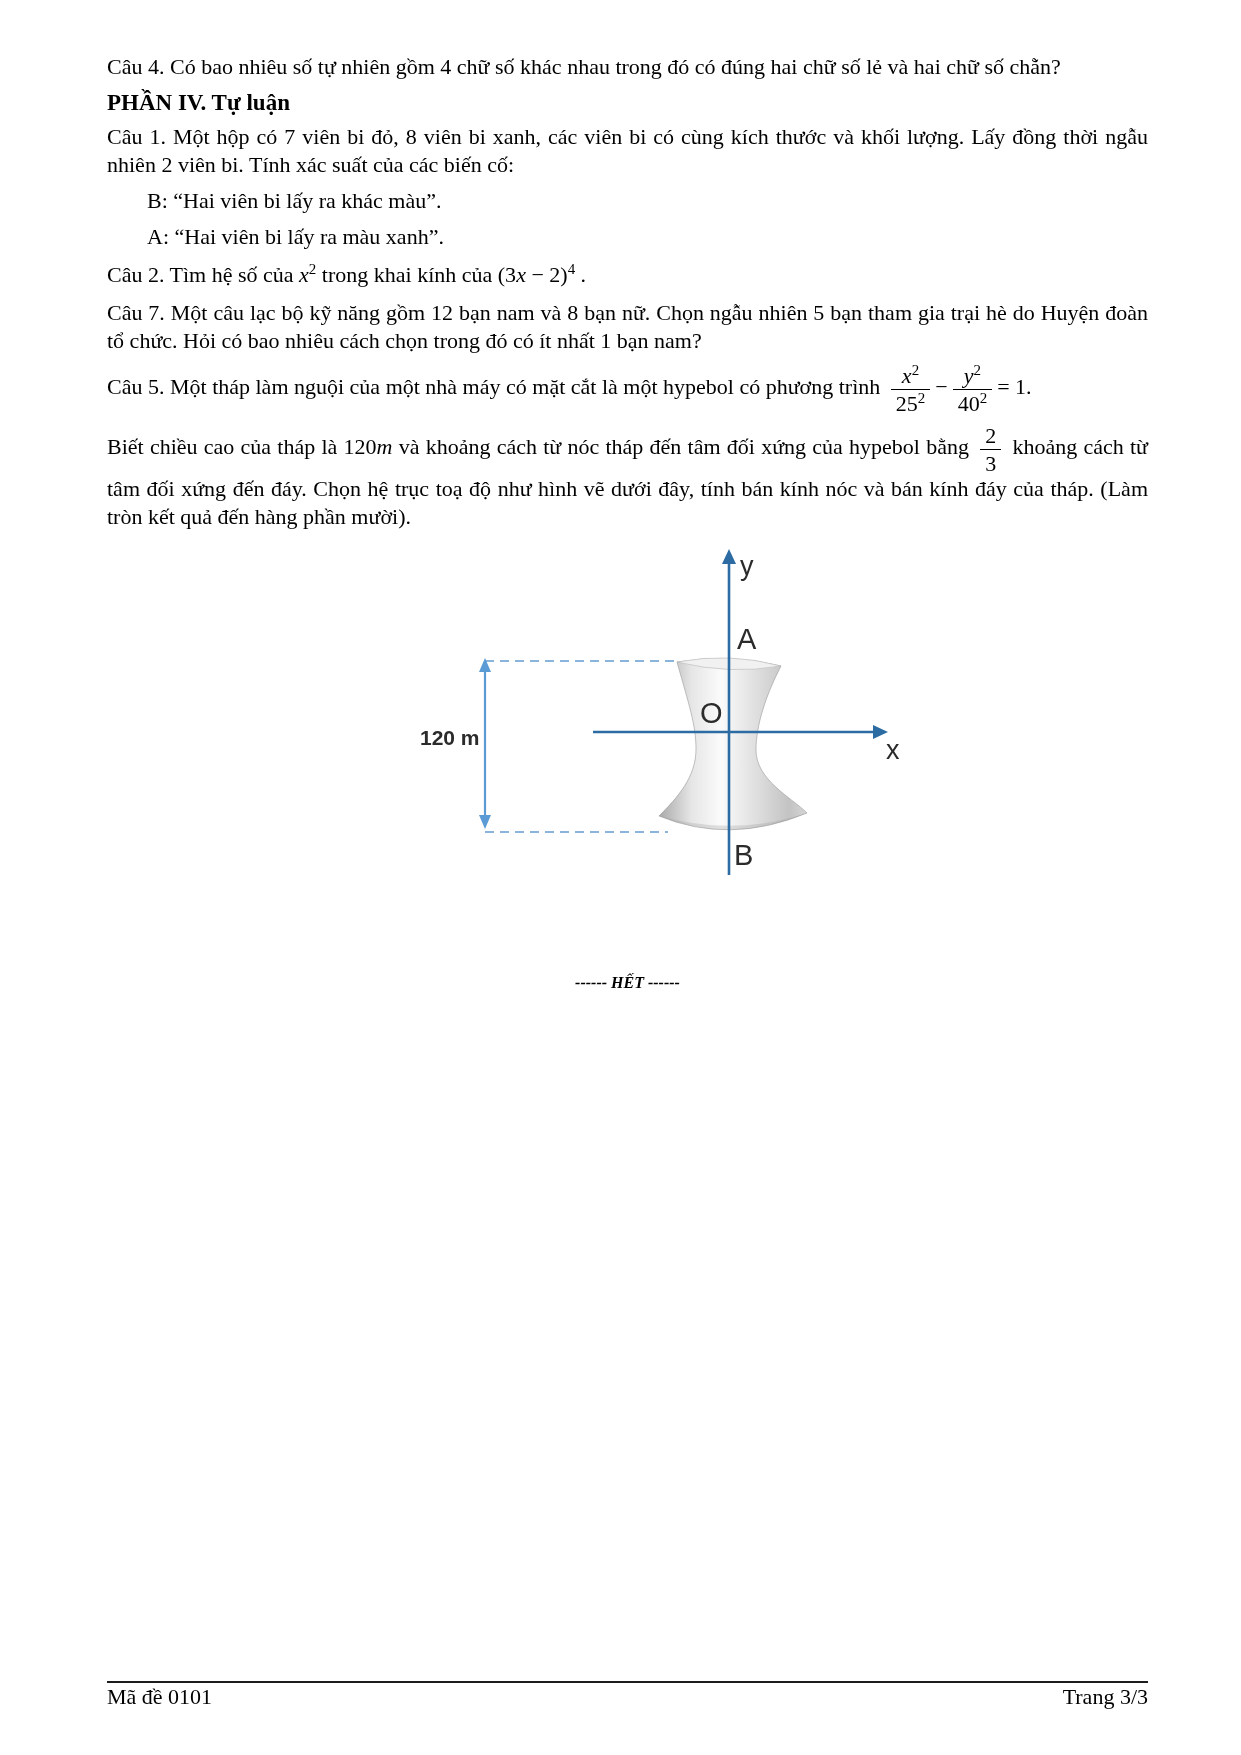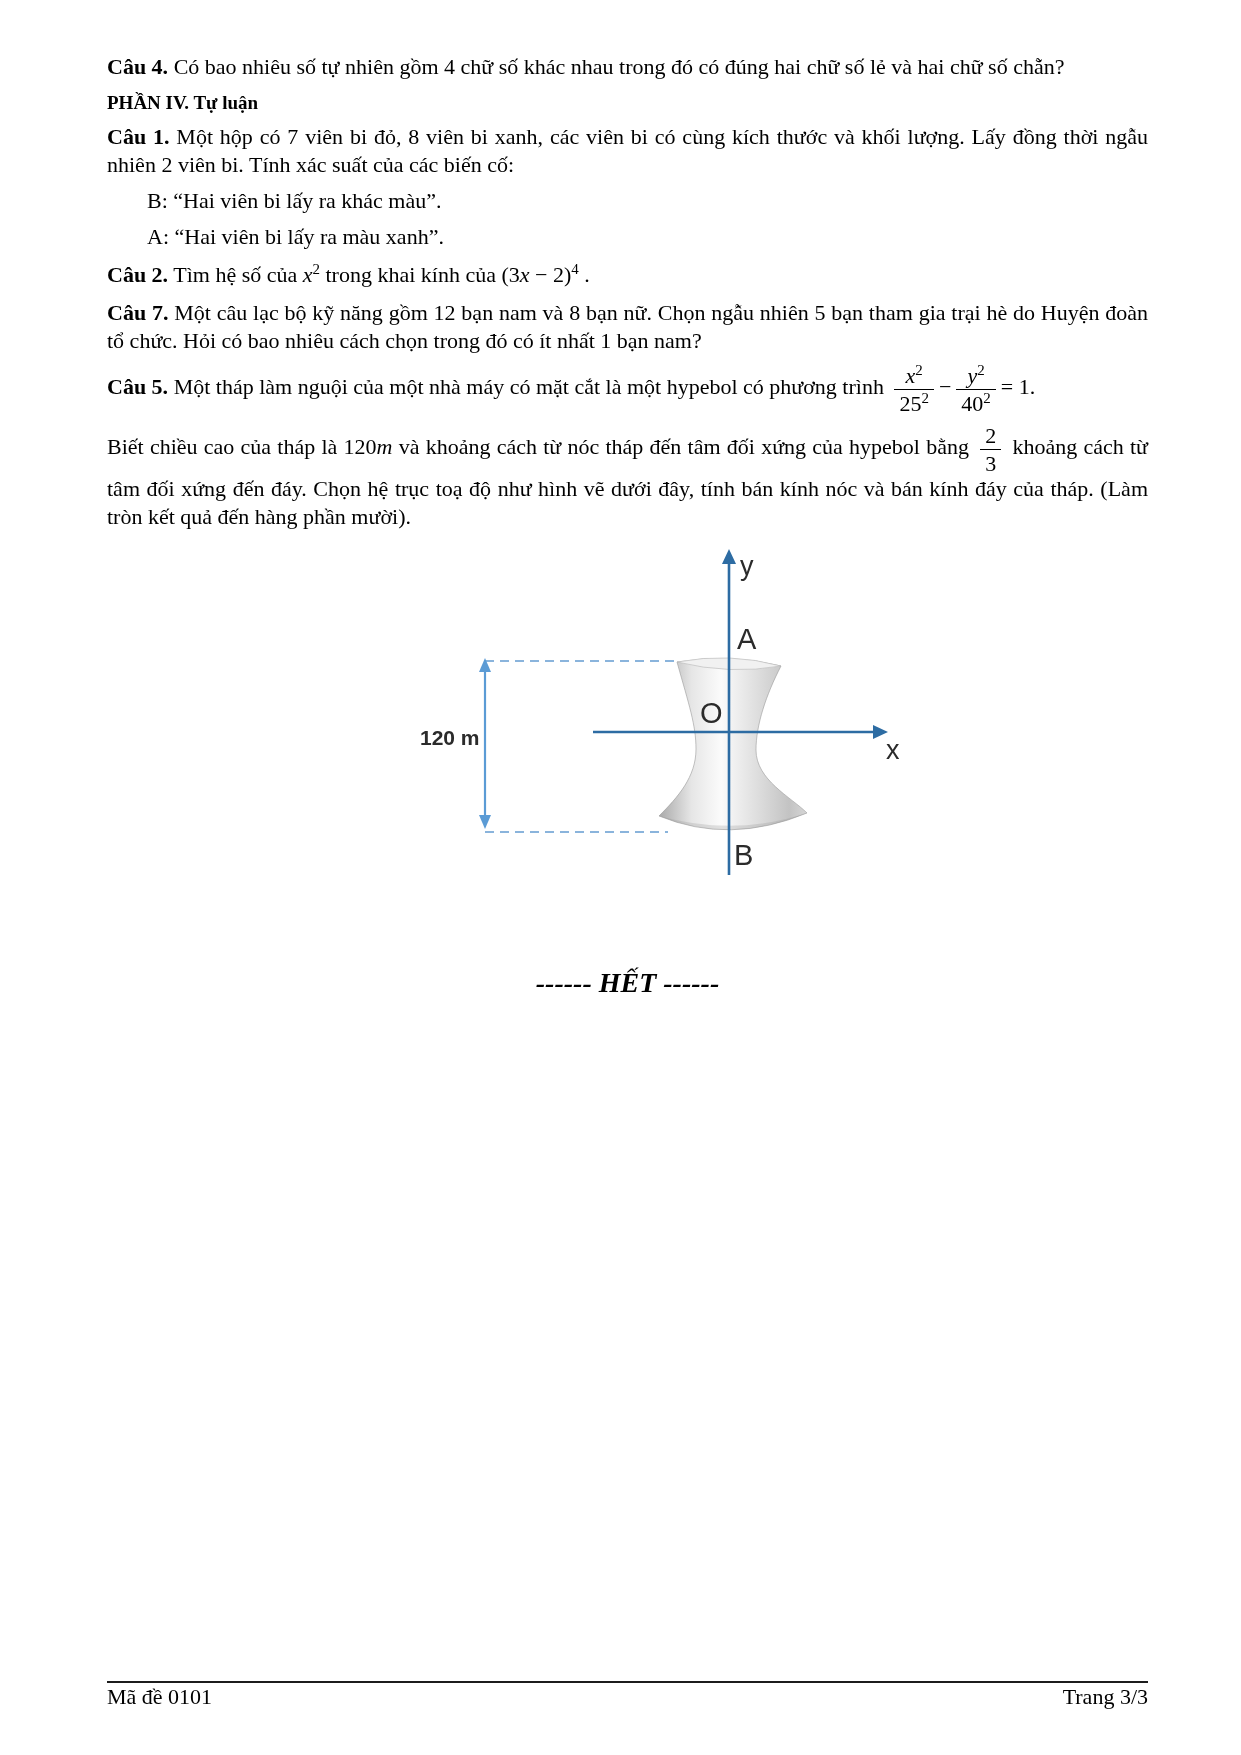--- a/index.html
+++ b/index.html
@@ -15,22 +15,22 @@
     color:#000;
     overflow:hidden;
   }
   .content{
     position:absolute;
     left:107px;
     top:53px;
     width:1041px;
   }
   p.para{margin:0 0 8px 0;text-align:justify;}
-  .qlabel{font-weight:bold;}
-  .part-heading{font-weight:bold;margin:4px 0 6px 0;font-size:19px;}
+  .qlabel{font-weight:normal;}
+  .part-heading{font-weight:bold;margin:4px 0 6px 0;font-size:23px;}
   .indented{padding-left:40px;margin:0;}
   .mi{font-style:italic;}
   sup{font-size:0.68em;line-height:0;}
   .frac{
     display:inline-block;
     vertical-align:middle;
     text-align:center;
     margin:0 5px;
     line-height:1.05;
   }
@@ -43,21 +43,21 @@
     height:372px;
     position:relative;
   }
   .figure-svg{position:absolute;left:293px;top:0;}
   .fig-label{font-family:"Liberation Sans","DejaVu Sans",sans-serif;fill:#2b2b2b;}
   .end-marker{
     text-align:center;
     font-weight:bold;
     font-style:italic;
     margin-top:52px;
-    font-size:28px;
+    font-size:16px;
   }
   .footer{
     position:absolute;
     left:107px;
     right:93px;
     top:1681px;
     border-top:2px solid #1c1c1c;
     display:flex;
     justify-content:space-between;
   }

